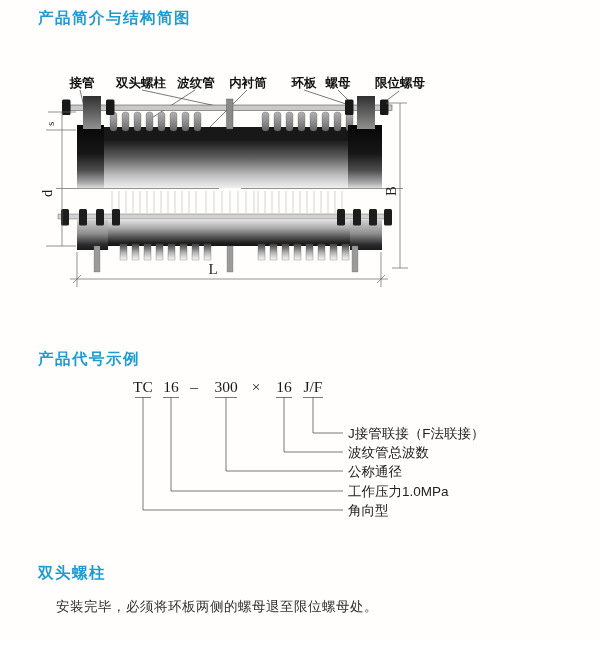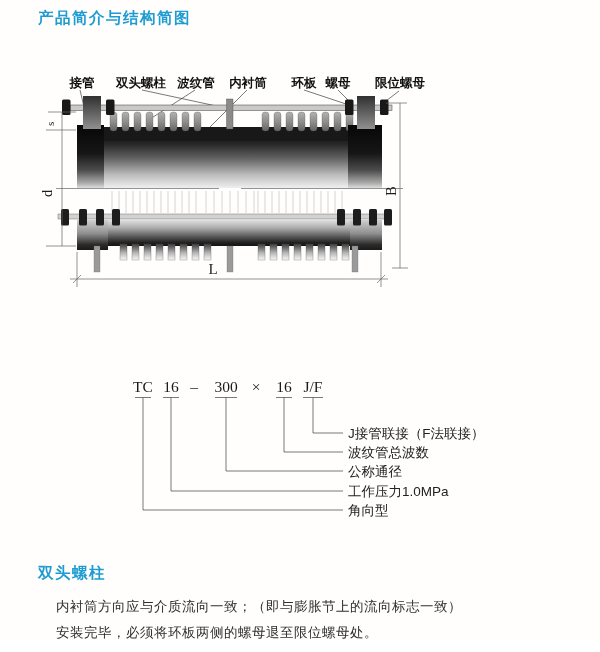--- a/index.html
+++ b/index.html
@@ -242,20 +242,21 @@
     <g>
       <line class="dimline" x1="77" y1="252" x2="77" y2="287"></line>
       <line class="dimline" x1="381" y1="252" x2="381" y2="287"></line>
       <line class="dimline" x1="70" y1="279" x2="388" y2="279"></line>
       <line class="dimline" x1="73" y1="283" x2="81" y2="275"></line>
       <line class="dimline" x1="377" y1="283" x2="385" y2="275"></line>
       <text class="dimtext" font-size="15" text-anchor="middle" x="213" y="274">L</text>
     </g>
   </svg>
 
+  <h2 class="sec-title t2">产品代号示例</h2>
 
   <svg id="code-svg" viewBox="125 372 360 160">
     <g>
       <text class="codetext" text-anchor="middle" x="143" y="392">TC</text>
       <text class="codetext" text-anchor="middle" x="171" y="392">16</text>
       <text class="codetext" text-anchor="middle" x="194" y="392">–</text>
       <text class="codetext" text-anchor="middle" x="226" y="392">300</text>
       <text class="codetext" text-anchor="middle" x="256" y="392">×</text>
       <text class="codetext" text-anchor="middle" x="284" y="392">16</text>
       <text class="codetext" text-anchor="middle" x="313" y="392">J/F</text>
@@ -282,17 +283,16 @@
       <text class="callout" x="348" y="456.5">波纹管总波数</text>
       <text class="callout" x="348" y="475.5">公称通径</text>
       <text class="callout" x="348" y="495.5">工作压力1.0MPa</text>
       <text class="callout" x="348" y="514.5">角向型</text>
     </g>
   </svg>
 
   <h2 class="sec-title t3">双头螺柱</h2>
 
   <div class="notes">
-    <p>内衬筒方向应与介质流向一致；（即与膨胀节上的流向标志一致）</p>
     <p>安装完毕，必须将环板两侧的螺母退至限位螺母处。</p>
   </div>
 
 </div>
 
 </body></html>

